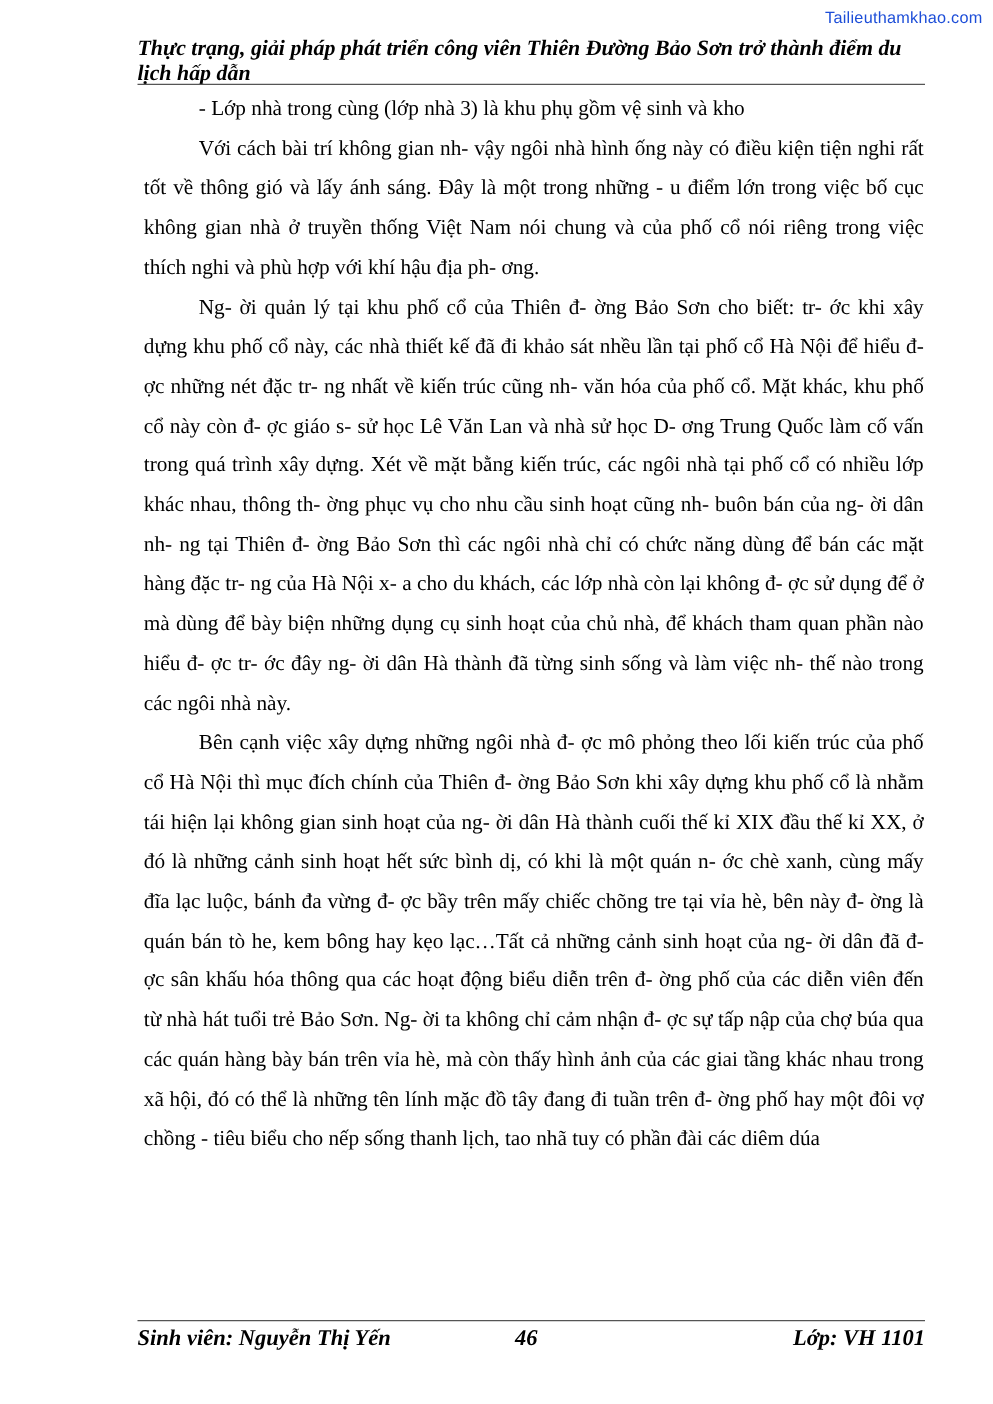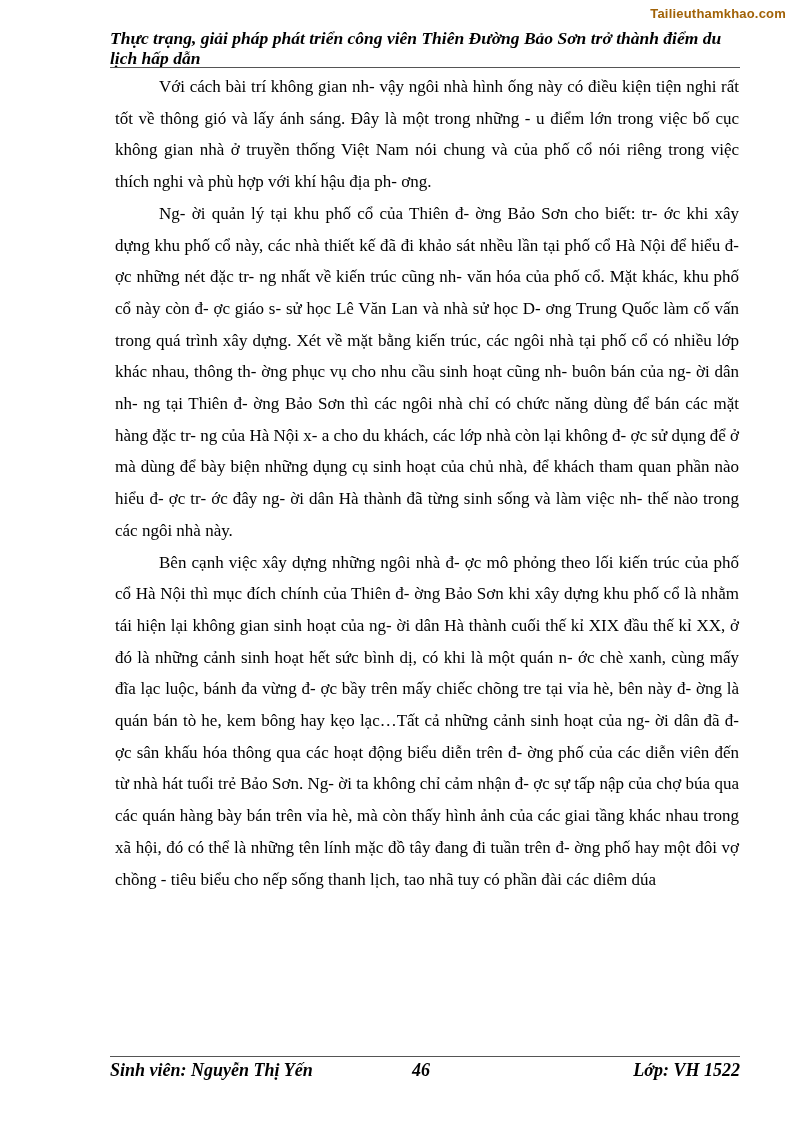--- a/index.html
+++ b/index.html
@@ -1,19 +1,19 @@
 <!DOCTYPE html>
 <html><head>
 <meta charset="utf-8">
 <style>
   html, body { margin:0; padding:0; background:#ffffff; }
   body { width:794px; height:1123px; position:relative; overflow:hidden;
          font-family:"Liberation Serif", "DejaVu Serif", serif; color:#000; }
   .watermark { position:absolute; top:6px; right:8px; font-family:"Liberation Sans", sans-serif;
-               font-size:13px; color:#a16207; letter-spacing:0.2px;font-weight:bold; }
+               font-size:13px; color:#1d4ed8; letter-spacing:0.2px; }
   .header-title { position:absolute; top:28px; left:110px; width:630px; 
                   font-weight:bold; font-style:italic; font-size:17.5px; line-height:20px; }
   .rule { position:absolute; left:110px; width:630px; height:0; border-top:1.3px solid #555; }
   .rule.top { top:67px; }
   .rule.bottom { top:1056px; }
   .body { position:absolute; top:71px; left:115px; width:624px; font-size:17px;
           line-height:31.7px; text-align:justify; }
   .body p { margin:0; }
   .body p.indent { text-indent:44px; }
   .footer { position:absolute; top:1060px; left:110px; width:630px; height:24px;
@@ -24,23 +24,24 @@
 </style>
 </head>
 <body>
 
 <div class="watermark">Tailieuthamkhao.com</div>
 
 <div class="header-title">Thực trạng, giải pháp phát triển công viên Thiên Đường Bảo Sơn trở thành điểm du lịch hấp dẫn</div>
 <div class="rule top"></div>
 
 <div class="body">
+  <p class="indent">- Lớp nhà trong cùng (lớp nhà 3) là khu phụ gồm vệ sinh và kho</p>
   <p class="indent">Với cách bài trí không gian nh-  vậy ngôi nhà hình ống này có điều kiện tiện nghi rất tốt về thông gió và lấy ánh sáng. Đây là một trong những - u điểm lớn trong việc bố cục không gian nhà ở truyền thống Việt Nam nói chung và của phố cổ nói riêng trong việc thích nghi và phù hợp với khí hậu địa ph- ơng.</p>
   <p class="indent">Ng- ời quản lý tại khu phố cổ của Thiên đ- ờng Bảo Sơn cho biết: tr- ớc khi xây dựng khu phố cổ này, các nhà thiết kế đã đi khảo sát nhều lần tại phố cổ Hà Nội để hiểu đ- ợc những nét đặc tr- ng nhất về kiến trúc cũng nh-  văn hóa của phố cổ. Mặt khác, khu phố cổ này còn đ- ợc giáo s-  sử học Lê Văn Lan và nhà sử học D- ơng Trung Quốc làm cố vấn trong quá trình xây dựng. Xét về mặt bằng kiến trúc, các ngôi nhà tại phố cổ có nhiều lớp khác nhau, thông th- ờng phục vụ cho nhu cầu sinh hoạt cũng nh-  buôn bán của ng- ời dân nh- ng tại Thiên đ- ờng Bảo Sơn thì các ngôi nhà chỉ có chức năng dùng để bán các mặt hàng đặc tr- ng của Hà Nội x- a cho du khách, các lớp nhà còn lại không đ- ợc sử dụng để ở mà dùng để bày biện những dụng cụ sinh hoạt của chủ nhà, để khách tham quan phần nào hiểu đ- ợc tr- ớc đây ng- ời dân Hà thành đã từng sinh sống và làm việc nh-  thế nào trong các ngôi nhà này.</p>
   <p class="indent">Bên cạnh việc xây dựng những ngôi nhà đ- ợc mô phỏng theo lối kiến trúc của phố cổ Hà Nội thì mục đích chính của Thiên đ- ờng Bảo Sơn khi xây dựng khu phố cổ là nhằm tái hiện lại không gian sinh hoạt của ng- ời dân Hà thành cuối thế kỉ XIX đầu thế kỉ XX, ở đó là những cảnh sinh hoạt hết sức bình dị, có khi là một quán n- ớc chè xanh, cùng mấy đĩa lạc luộc, bánh đa vừng đ- ợc bầy trên mấy chiếc chõng tre tại vỉa hè, bên này đ- ờng là quán bán tò he, kem bông hay kẹo lạc…Tất cả những cảnh sinh hoạt của ng- ời dân đã đ- ợc sân khấu hóa thông qua các hoạt động biểu diễn trên đ- ờng phố của các diễn viên đến từ nhà hát tuổi trẻ Bảo Sơn. Ng- ời ta không chỉ cảm nhận đ- ợc sự tấp nập của chợ búa qua các quán hàng bày bán trên vỉa hè, mà còn thấy hình ảnh của các giai tầng khác nhau trong xã hội, đó có thể là những tên lính mặc đồ tây đang đi tuần trên đ- ờng phố hay một đôi vợ chồng - tiêu biểu cho nếp sống thanh lịch, tao nhã tuy có phần đài các diêm dúa</p>
 </div>
 
 <div class="rule bottom"></div>
 <div class="footer">
   <span class="left">Sinh viên: Nguyễn Thị Yến</span>
   <span class="center">46</span>
-  <span class="right">Lớp: VH 1522</span>
+  <span class="right">Lớp: VH 1101</span>
 </div>
 
 </body></html>

